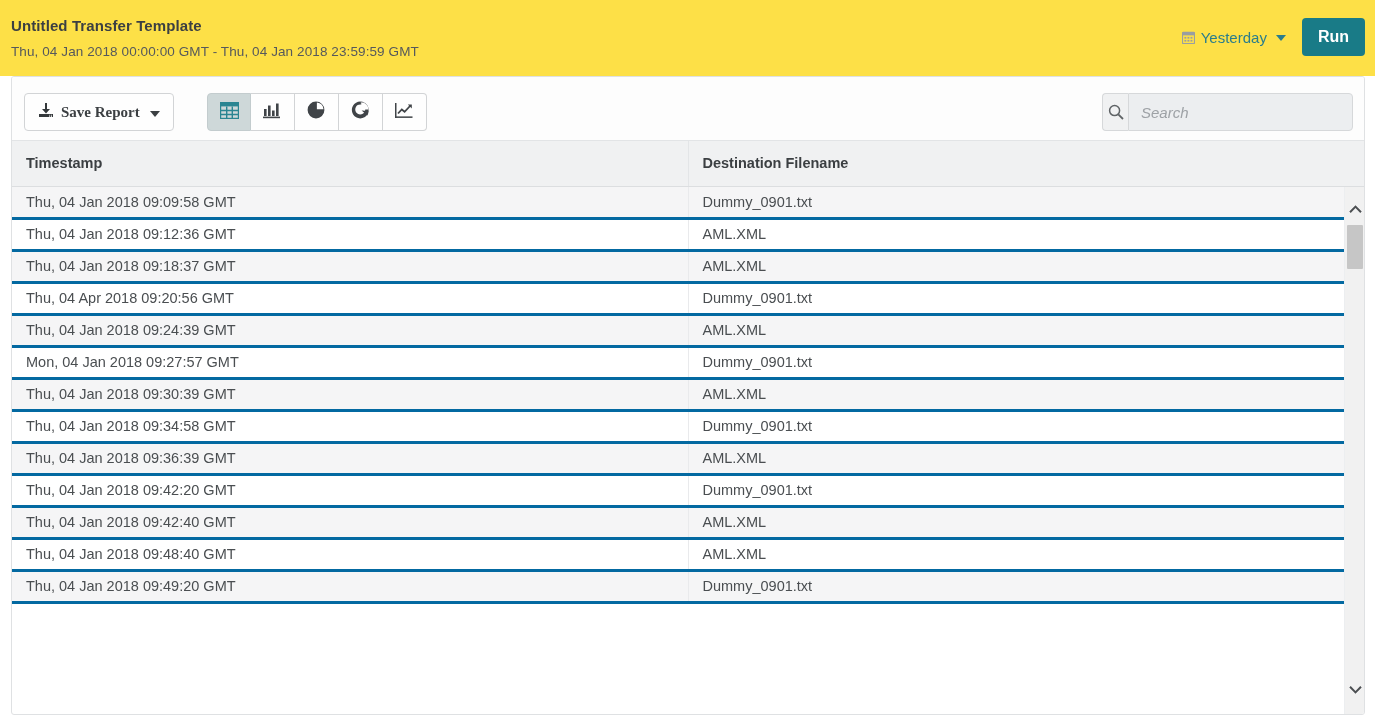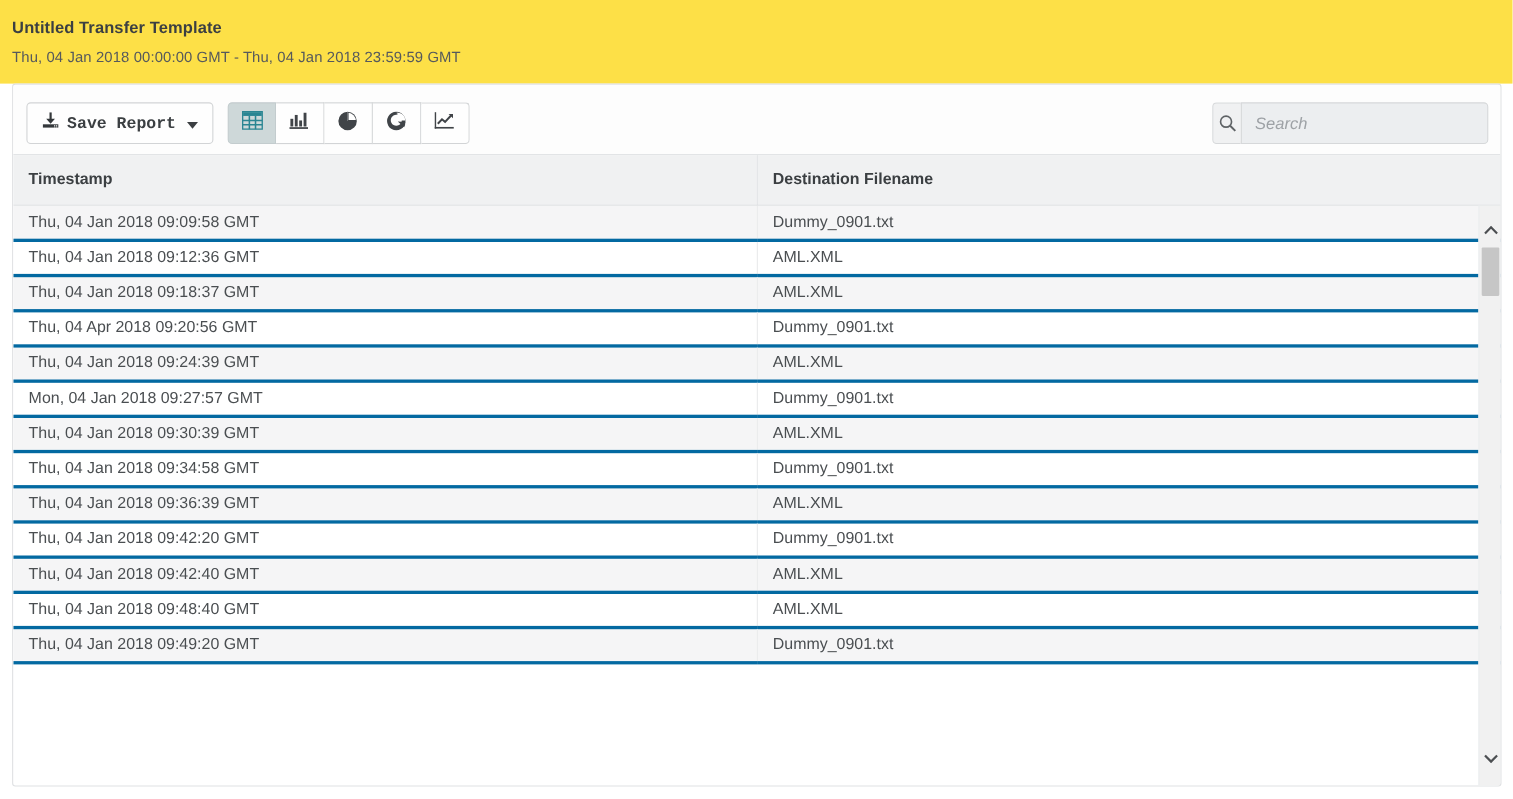--- a/index.html
+++ b/index.html
@@ -103,21 +103,21 @@
     position: absolute;
     left: 12px; top: 16px;
     height: 38px;
     display: flex;
     align-items: center;
     gap: 7px;
     background: #fefefe;
     border: 1px solid #d2d4d6;
     border-radius: 4px;
     padding: 0 13px;
-    font-family: Liberation Mono, monospace;
+    font-family: Liberation Serif, serif;
     font-size: 15px;
     font-weight: bold;
     color: #3b3f42;
     cursor: pointer;
   }
   .btn-save .caret-down { border-top-color: #3b3f42; margin-top: 3px; }
 
   .view-group {
     position: absolute;
     left: 195px; top: 16px;
@@ -256,20 +256,39 @@
     cursor: pointer;
   }
 </style>
 </head>
 <body>
 
 <div class="page-head">
   <div class="head-title">Untitled Transfer Template</div>
   <div class="head-sub">Thu, 04 Jan 2018 00:00:00 GMT - Thu, 04 Jan 2018 23:59:59 GMT</div>
 
+  <div class="head-right">
+    <a class="daterange" href="#">
+      <span class="cal">
+        <svg width="13" height="13" viewBox="0 0 14 14">
+          <rect x="0.5" y="1.5" width="13" height="12" rx="1" fill="none" stroke="#9a9ea1" stroke-width="1.3"></rect>
+          <rect x="0.5" y="1.5" width="13" height="3.2" fill="#9a9ea1"></rect>
+          <rect x="2.6" y="6.4" width="2" height="1.8" fill="#9a9ea1"></rect>
+          <rect x="5.9" y="6.4" width="2" height="1.8" fill="#9a9ea1"></rect>
+          <rect x="9.2" y="6.4" width="2" height="1.8" fill="#9a9ea1"></rect>
+          <rect x="2.6" y="9.6" width="2" height="1.8" fill="#9a9ea1"></rect>
+          <rect x="5.9" y="9.6" width="2" height="1.8" fill="#9a9ea1"></rect>
+          <rect x="9.2" y="9.6" width="2" height="1.8" fill="#9a9ea1"></rect>
+        </svg>
+      </span>
+      <span>Yesterday</span>
+      <span class="caret-down"></span>
+    </a>
+    <button class="run-btn">Run</button>
+  </div>
 </div>
 
 <div class="panel">
 
   <div class="panel-toolbar">
 
     <button class="btn-save">
       <span>
         <svg width="16" height="15" viewBox="0 0 16 15">
           <path d="M7 0h2v6h3L8 10.5 4 6h3z" fill="#34383b"></path>

